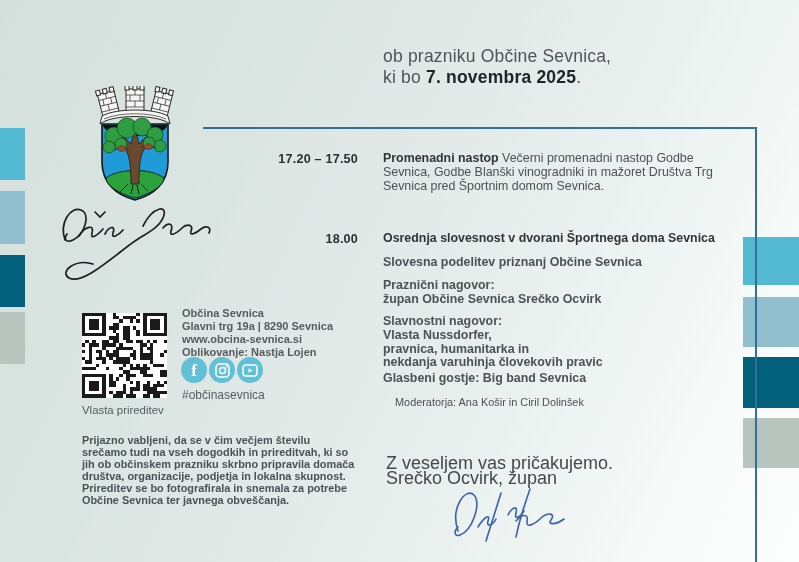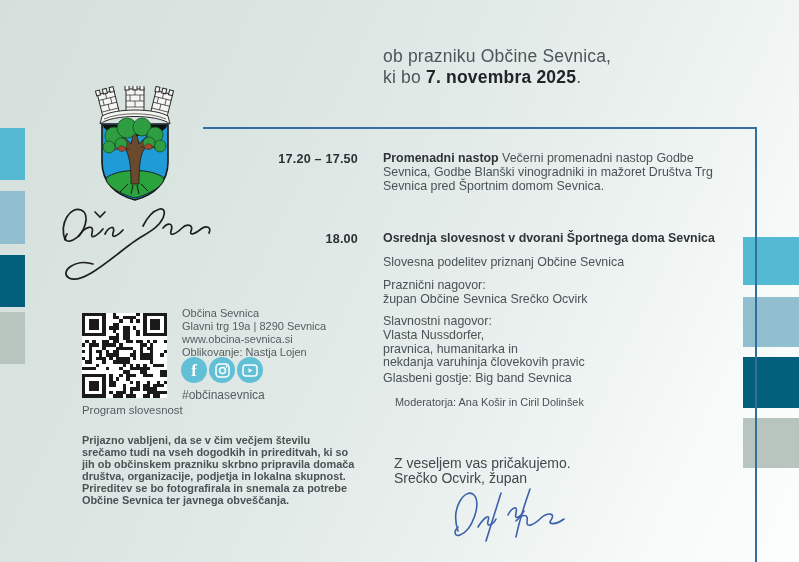--- a/index.html
+++ b/index.html
@@ -13,27 +13,27 @@
   }
   .abs{position:absolute;}
   .sq{position:absolute;}
   .frame-top{position:absolute;left:203px;top:127px;width:554px;height:2px;background:#336f9e;z-index:5;}
   .frame-right{position:absolute;left:755px;top:127px;width:2px;height:435px;background:#336f9e;z-index:5;}
   .title{left:383px;top:46px;font-size:17.5px;line-height:21px;color:#4d555a;letter-spacing:.2px;}
   .title b{color:#20252a;}
   .time-col{width:106px;text-align:right;font-weight:bold;font-size:12.6px;color:#2b3034;letter-spacing:.2px;}
   .desc{left:383px;width:345px;font-size:12.4px;line-height:13.8px;color:#4b5256;}
   .desc b{color:#2f3438;}
-  .preline{white-space:pre-line;}
+  .preline{white-space:pre-line;font-weight:bold;}
   .small{font-size:10.9px;line-height:12.6px;}
   .info{left:182px;top:307px;font-size:11px;line-height:13px;color:#555c60;}
   .qr-caption{left:82px;top:404px;font-size:11.4px;color:#555c60;}
   .hashtag{left:182px;top:388px;font-size:12px;color:#555c60;}
   .disclaimer{left:82px;top:434px;width:274px;font-size:10.9px;line-height:12.1px;color:#4b5256;font-weight:bold;}
-  .closing{left:394px;top:456px;font-size:14px;line-height:14.5px;color:#42484c;}
+  .closing{left:386px;top:456px;font-size:18px;line-height:14.5px;color:#42484c;}
   .social{left:181px;top:357px;display:flex;gap:2px;}
   .circle{width:26px;height:26px;border-radius:50%;background:#61c0d6;display:flex;align-items:center;justify-content:center;}
   .fb-glyph{color:#fff;font-weight:bold;font-size:17px;font-family:"Liberation Serif",serif;transform:translateY(1px);}
   .qr-box{left:82px;top:311px;}
   .crest{left:92px;top:86px;}
   .script-sig{left:55px;top:198px;}
   .mayor-sig{left:446px;top:485px;}
 </style>
 </head>
 <body>
@@ -322,21 +322,21 @@
         <rect x="0" y="0" width="23.8" height="23.8" fill="#1a1a1a"></rect>
         <rect x="3.4" y="3.4" width="17" height="17" fill="#fff"></rect>
         <rect x="6.8" y="6.8" width="10.2" height="10.2" fill="#1a1a1a"></rect>
         <rect x="61.199999999999996" y="0" width="23.8" height="23.8" fill="#1a1a1a"></rect>
         <rect x="64.6" y="3.4" width="17" height="17" fill="#fff"></rect>
         <rect x="68" y="6.8" width="10.2" height="10.2" fill="#1a1a1a"></rect>
         <rect x="0" y="61.199999999999996" width="23.8" height="23.8" fill="#1a1a1a"></rect>
         <rect x="3.4" y="64.6" width="17" height="17" fill="#fff"></rect>
         <rect x="6.8" y="68" width="10.2" height="10.2" fill="#1a1a1a"></rect>
       </svg></div>
-  <div class="abs qr-caption">Program slovesnost</div>
+  <div class="abs qr-caption">Vlasta prireditev</div>
 
   <div class="abs info preline">Občina Sevnica
 Glavni trg 19a | 8290 Sevnica
 www.obcina-sevnica.si
 Oblikovanje: Nastja Lojen</div>
 
   <div class="abs social">
     <div class="circle">
         <span class="fb-glyph">f</span>
       </div>

